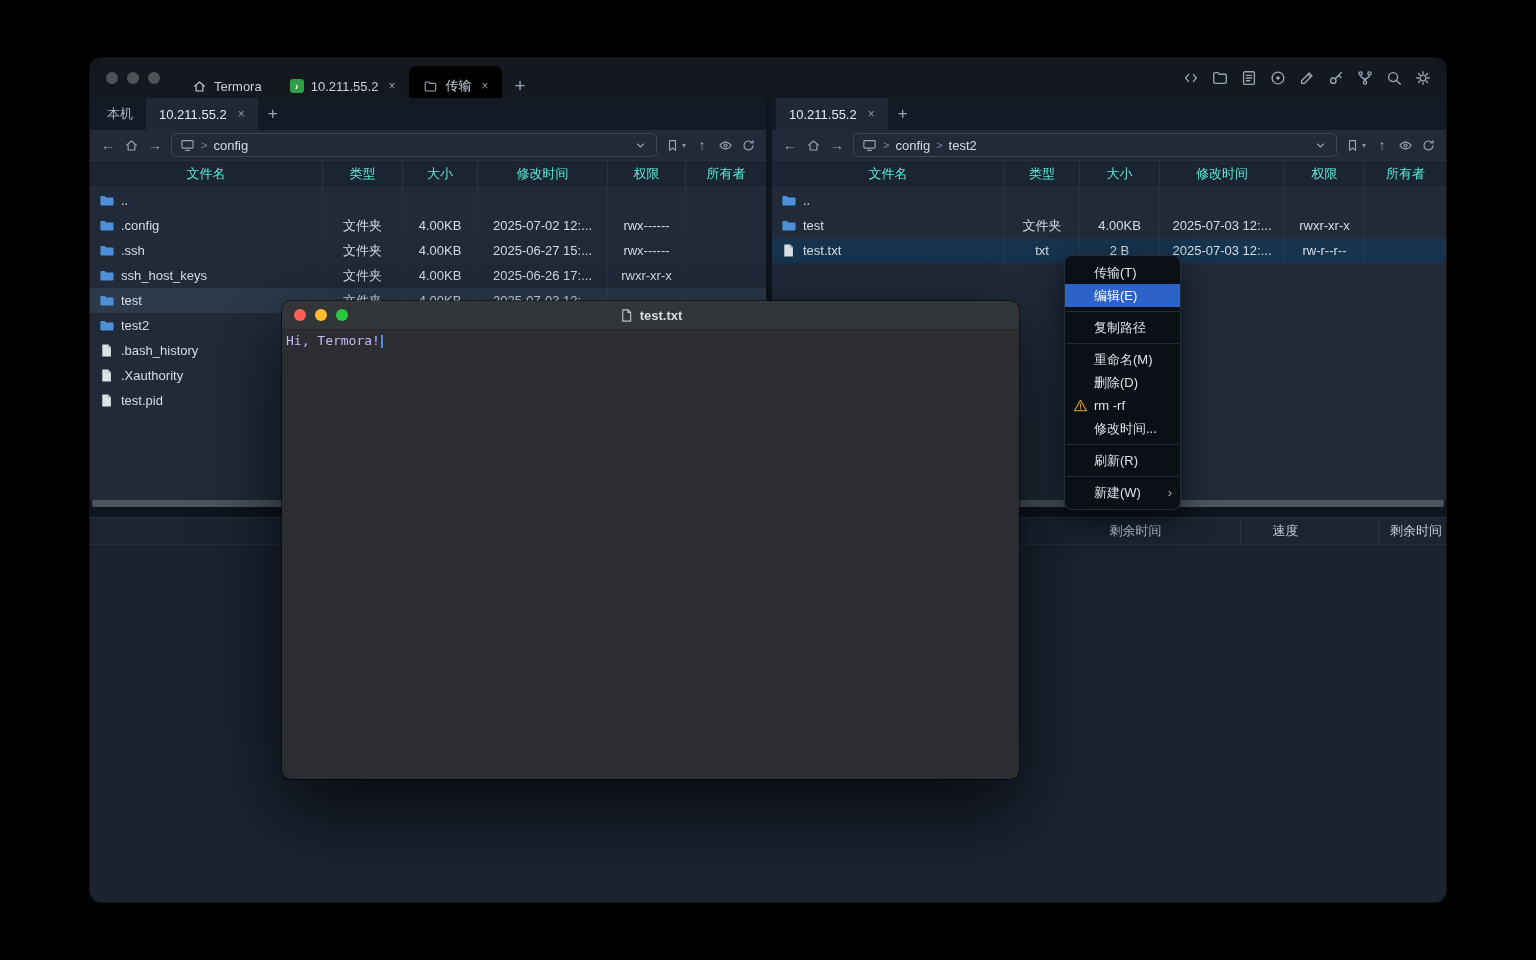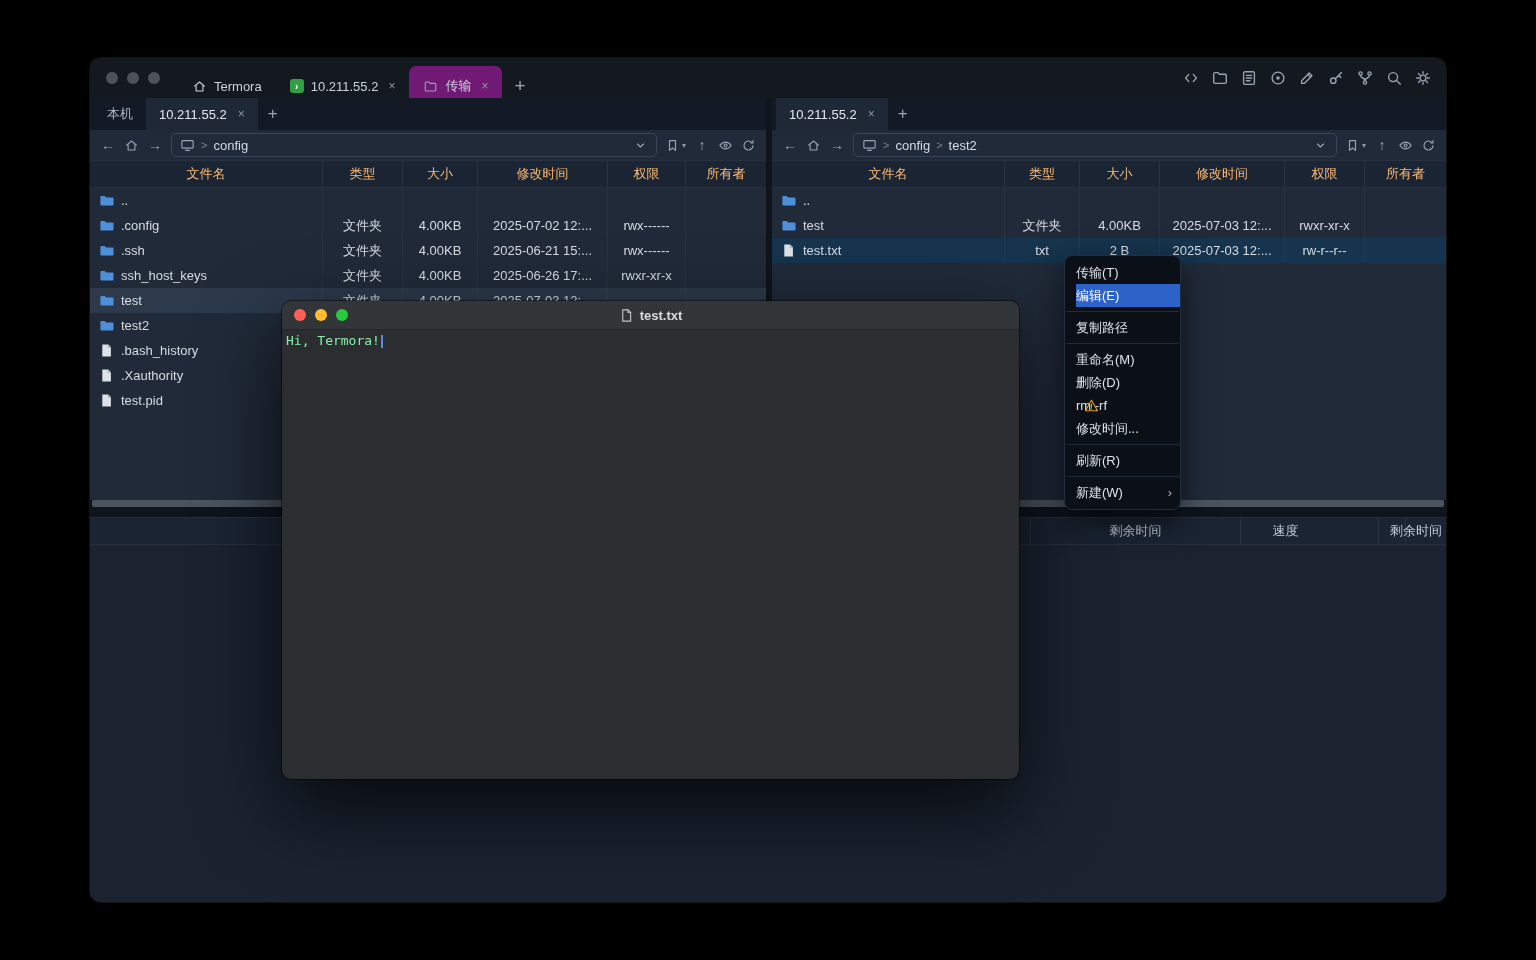--- a/index.html
+++ b/index.html
@@ -9,21 +9,21 @@
   .app { position:absolute; left:90px; top:58px; width:1356px; height:844px;
          background:#0f141d; border-radius:11px; overflow:hidden;
          box-shadow:0 0 0 1px rgba(255,255,255,.07), 0 24px 60px rgba(0,0,0,.7); }
 
   
   .titlebar { position:absolute; top:0; left:0; right:0; height:40px; background:#14181f; display:flex; align-items:center; }
   .traffic { display:flex; gap:9px; padding-left:16px; }
   .dot { width:12px; height:12px; border-radius:50%; background:#4e5156; }
   .tabs { display:flex; height:100%; margin-left:18px; align-items:stretch;margin-top:16px; }
   .tab { display:flex; align-items:center; gap:7px; padding:0 14px; color:#c9d1dd; font-size:13px; white-space:nowrap; }
-  .tab.active { background:#701a75; border-radius:7px 7px 0 0; }
+  .tab.active { background:#000000; border-radius:7px 7px 0 0; }
   .close { color:#8b95a5; font-size:12px; margin-left:3px; }
   .newtab { color:#9aa4b4; font-size:19px; display:flex; align-items:center; padding:0 12px; }
   .newtab.small { font-size:17px; padding:0 10px; }
   .tb-icons { position:absolute; right:14px; top:0; height:40px; display:flex; align-items:center; gap:11px; color:#98a3b3; }
   .sicon { display:inline-flex; width:17px; height:17px; flex:none; }
   .sicon.big { width:18px; height:18px; }
   .sicon.sm { width:15px; height:15px; }
   .sicon svg { width:100%; height:100%; stroke:currentColor; fill:none; stroke-width:1.5; stroke-linecap:round; stroke-linejoin:round; }
   .hosticon { width:14px; height:14px; border-radius:3px; background:#2f9e44; color:#fff; font-size:10px; font-weight:bold;
               display:flex; align-items:center; justify-content:center; }
@@ -44,21 +44,21 @@
   .psep { color:#7c8696; font-size:11px; }
   .chevend { margin-left:auto; color:#8b95a5; }
   .bmgroup { display:flex; align-items:center; gap:2px; color:#9aa4b4; }
   .caret { font-size:8px; color:#8b95a5; }
   .tlico { color:#9aa4b4; }
 
   
   .ftable { flex:1; display:flex; flex-direction:column; overflow:hidden; }
   .hrow { display:grid; grid-template-columns:var(--cols); height:28px; flex:none; background:#1a2433;
           border-top:1px solid rgba(255,255,255,.06); border-bottom:1px solid rgba(255,255,255,.06); }
-  .hcell { display:flex; align-items:center; justify-content:center; color:#fdba74; font-size:13px; border-right:1px solid rgba(255,255,255,.07); overflow:hidden; }
+  .hcell { display:flex; align-items:center; justify-content:center; color:#5eead4; font-size:13px; border-right:1px solid rgba(255,255,255,.07); overflow:hidden; }
   .hcell:last-child { border-right:none; }
   .frow { display:grid; grid-template-columns:var(--cols); height:25px; flex:none; }
   .frow.selected-l { background:#2c3a4c; }
   .frow.selected-r { background:#16344e; }
   .cell { display:flex; align-items:center; justify-content:center; color:#d7dce4; font-size:13px;
           border-right:1px solid rgba(255,255,255,.04); overflow:hidden; white-space:nowrap; }
   .cell:last-child { border-right:none; }
   .c-name { justify-content:flex-start; gap:7px; padding-left:9px; }
   .ficon { width:15px; height:15px; flex:none; display:flex; }
   .ficon svg { width:100%; height:100%; }
@@ -67,36 +67,36 @@
   .splitter { position:absolute; top:442px; left:2px; right:2px; height:7px; background:#4c545f; border-radius:2px; }
   .transfer-head { position:absolute; top:459px; left:0; right:0; height:28px; background:#1a2433;
                    border-top:1px solid rgba(255,255,255,.06); border-bottom:1px solid rgba(255,255,255,.06); }
   .th { position:absolute; top:0; height:100%; display:flex; align-items:center; justify-content:center; color:#c3ccda; font-size:13px; }
   .th-b { border-left:1px solid rgba(255,255,255,.07); }
   .transfer-body { position:absolute; top:487px; left:0; right:0; bottom:0; background:#1b2331; }
 
   
   .cmenu { position:absolute; left:974px; top:197px; width:117px; background:#0b0f16; border:1px solid #242d3a;
            border-radius:8px; padding:5px 0; z-index:60; box-shadow:0 12px 32px rgba(0,0,0,.6); }
-  .menu-item { position:relative; height:23px; display:flex; align-items:center; color:#dde3ec; font-size:13px; white-space:nowrap;margin-left:11px; }
+  .menu-item { position:relative; height:23px; display:flex; align-items:center; padding-left:29px; color:#dde3ec; font-size:13px; white-space:nowrap; }
   .menu-item.highlighted { background:#2d63c9; color:#fff; }
   .menu-sep { height:1px; background:#222b39; margin:4px 1px; }
   .mi-warn { position:absolute; left:8px; width:15px; height:15px; }
   .mi-sub { position:absolute; right:8px; color:#aab4c2; font-size:13px; }
 
   
   .editor { position:absolute; left:192px; top:243px; width:737px; height:478px; background:#2b2d30; border-radius:9px;
             overflow:hidden; z-index:50; box-shadow:0 30px 80px rgba(0,0,0,.75), 0 0 0 1px rgba(0,0,0,.5); }
   .ed-title { height:29px; background:#323639; display:flex; align-items:center; justify-content:center; position:relative;
               border-bottom:1px solid #232527; }
   .ed-traffic { position:absolute; left:12px; display:flex; gap:9px; }
   .ed-dot { width:12px; height:12px; border-radius:50%; }
   .ed-dot.red { background:#ff5f57; } .ed-dot.yellow { background:#febc2e; } .ed-dot.green { background:#28c840; }
   .ed-name { display:flex; align-items:center; gap:6px; color:#d8dbdf; font-size:13px; font-weight:bold; }
-  .ed-body { padding:3px 4px; font-family:"DejaVu Sans Mono",monospace; font-size:13px; color:#86efac; line-height:16px; }
+  .ed-body { padding:3px 4px; font-family:"DejaVu Sans Mono",monospace; font-size:13px; color:#c4b5fd; line-height:16px; }
   .edcaret { display:inline-block; width:2px; height:13px; background:#4f8df0; margin-left:1px; vertical-align:middle; }
 </style>
 </head>
 <body>
 
 <div class="app">
 
   <div class="titlebar">
     <div class="traffic">
       <span class="dot"></span>
@@ -290,21 +290,21 @@
       <span class="ficon">
         <svg class="i-folder" viewBox="0 0 16 16">
                     <path d="M1.5 4.2c0-.6.4-1 1-1h3.6l1.6 1.6h6.8c.6 0 1 .4 1 1v6.4c0 .6-.4 1-1 1h-12c-.6 0-1-.4-1-1z" fill="#4e8fd9"></path>
                   </svg>
 
       </span>
       <span class="fname">.ssh</span>
     </div>
     <div class="cell c-type">文件夹</div>
     <div class="cell c-size">4.00KB</div>
-    <div class="cell c-mtime">2025-06-21 15:...</div>
+    <div class="cell c-mtime">2025-06-27 15:...</div>
     <div class="cell c-perm">rwx------</div>
     <div class="cell c-owner"></div>
   </div>
             <div class="frow is-folder">
     <div class="cell c-name">
       <span class="ficon">
         <svg class="i-folder" viewBox="0 0 16 16">
                     <path d="M1.5 4.2c0-.6.4-1 1-1h3.6l1.6 1.6h6.8c.6 0 1 .4 1 1v6.4c0 .6-.4 1-1 1h-12c-.6 0-1-.4-1-1z" fill="#4e8fd9"></path>
                   </svg>
 

